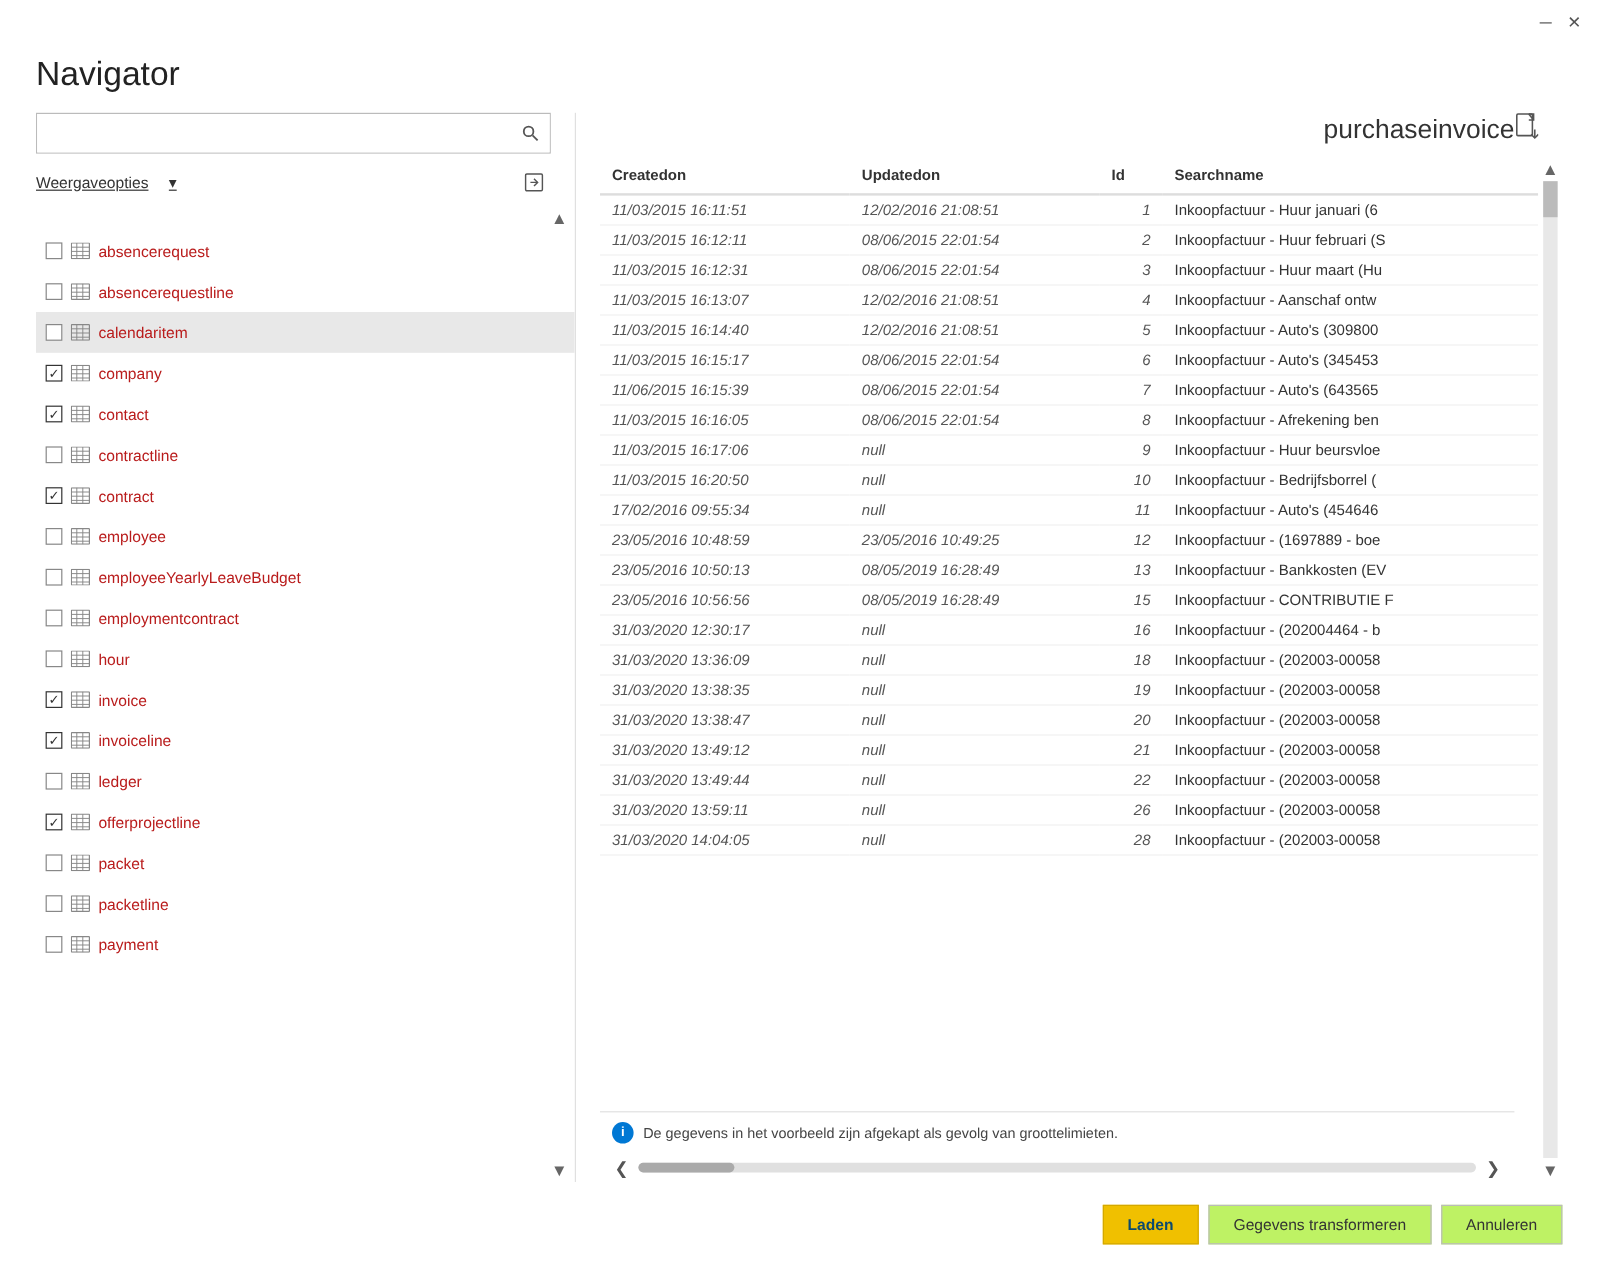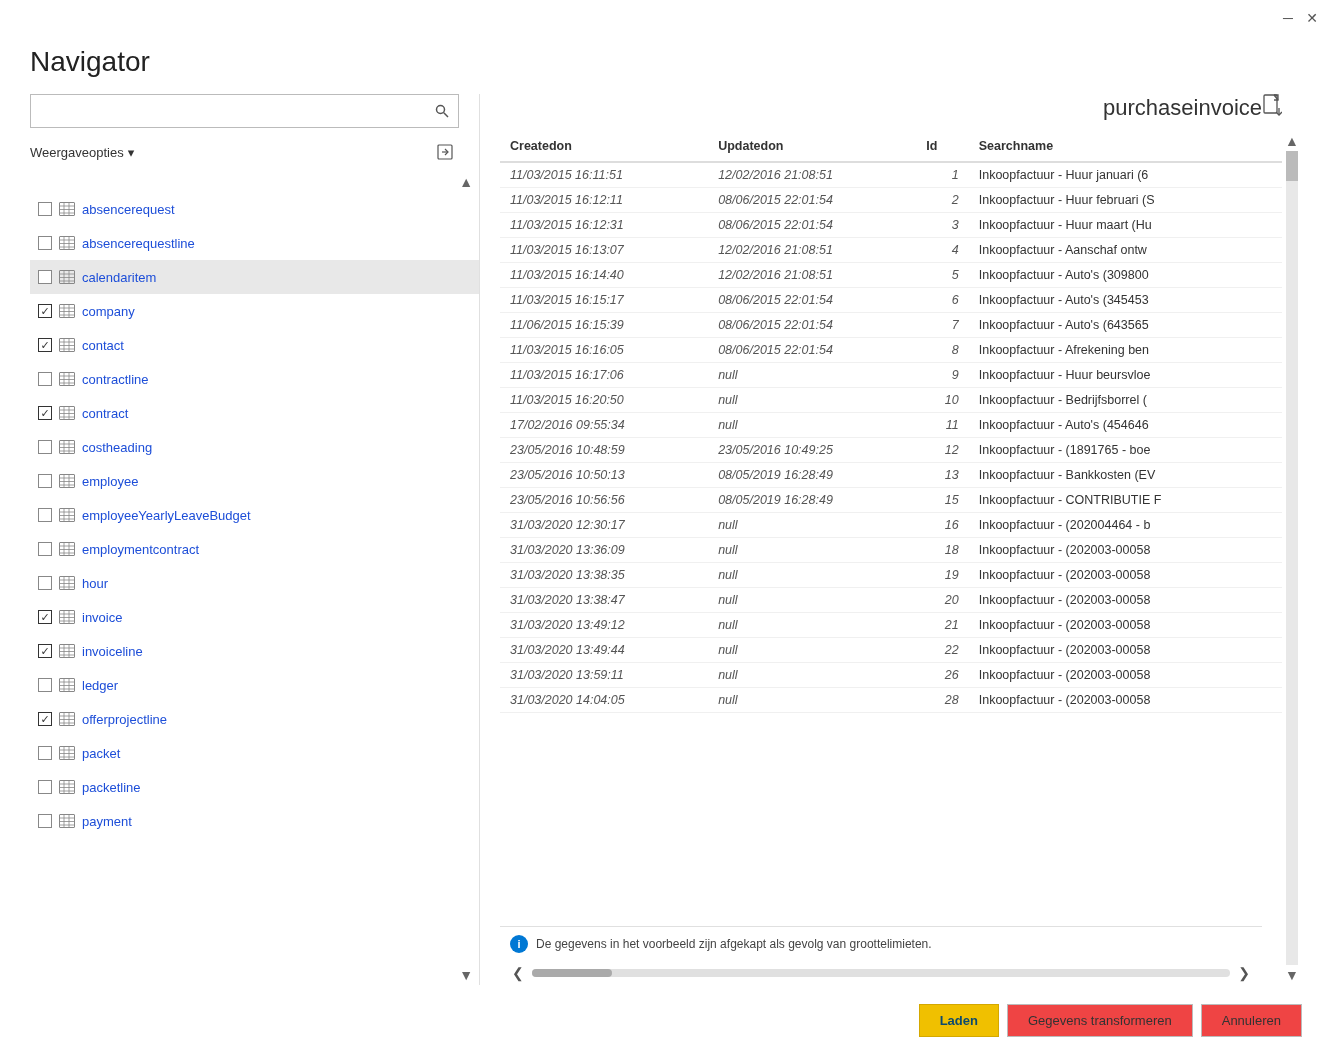--- a/index.html
+++ b/index.html
@@ -93,21 +93,22 @@
       justify-content: space-between;
       margin-bottom: 6px;
       margin-right: 20px;
     }
     .view-options-label {
       color: #333;
       font-size: 13px;
       cursor: pointer;
       display: flex;
       align-items: center;
-      gap: 4px;
+      gap: 17px;
+      text-decoration: underline;
     }
     .load-icon-btn {
       width: 28px;
       height: 28px;
       display: flex;
       align-items: center;
       justify-content: center;
       cursor: pointer;
       color: #555;
     }
@@ -153,21 +154,21 @@
       align-items: center;
       justify-content: center;
     }
     .table-icon svg {
       width: 16px;
       height: 14px;
     }
 
     .item-label {
       font-size: 13px;
-      color: #1d4ed8;
+      color: #b91c1c;
       text-align: center;
     }
 
     
     .left-panel-with-scrollbar {
       display: flex;
       flex: 1;
       overflow: hidden;
     }
     .list-scroll-area {
@@ -359,21 +360,21 @@
       align-items: center;
       gap: 8px;
       padding: 16px 30px;
       height: 70px;
     }
     .btn {
       padding: 8px 20px;
       font-size: 13px;
       cursor: pointer;
       border: 1px solid #bbb;
-      background: #ef4444;
+      background: #bef264;
       color: #333;
       min-width: 80px;
     }
     .btn.primary {
       background: #f0c000;
       border-color: #d4a800;
       color: #0c4a6e;
       font-weight: 600;
     }
 
@@ -549,34 +550,20 @@
               <div class="table-icon">
                 <svg viewBox="0 0 16 14" fill="none" xmlns="http://www.w3.org/2000/svg">
       <rect x="0.5" y="0.5" width="15" height="13" rx="0.5" stroke="#888" stroke-width="1" fill="none"></rect>
       <line x1="0.5" y1="4" x2="15.5" y2="4" stroke="#888" stroke-width="0.8"></line>
       <line x1="0.5" y1="7.5" x2="15.5" y2="7.5" stroke="#888" stroke-width="0.8"></line>
       <line x1="0.5" y1="11" x2="15.5" y2="11" stroke="#888" stroke-width="0.8"></line>
       <line x1="5" y1="0.5" x2="5" y2="13.5" stroke="#888" stroke-width="0.8"></line>
       <line x1="10" y1="0.5" x2="10" y2="13.5" stroke="#888" stroke-width="0.8"></line>
     </svg>
               </div>
-              <span class="item-label">costheading</span>
-            </div>
-            <div class="list-item">
-              <div class="checkbox"></div>
-              <div class="table-icon">
-                <svg viewBox="0 0 16 14" fill="none" xmlns="http://www.w3.org/2000/svg">
-      <rect x="0.5" y="0.5" width="15" height="13" rx="0.5" stroke="#888" stroke-width="1" fill="none"></rect>
-      <line x1="0.5" y1="4" x2="15.5" y2="4" stroke="#888" stroke-width="0.8"></line>
-      <line x1="0.5" y1="7.5" x2="15.5" y2="7.5" stroke="#888" stroke-width="0.8"></line>
-      <line x1="0.5" y1="11" x2="15.5" y2="11" stroke="#888" stroke-width="0.8"></line>
-      <line x1="5" y1="0.5" x2="5" y2="13.5" stroke="#888" stroke-width="0.8"></line>
-      <line x1="10" y1="0.5" x2="10" y2="13.5" stroke="#888" stroke-width="0.8"></line>
-    </svg>
-              </div>
               <span class="item-label">employee</span>
             </div>
             <div class="list-item">
               <div class="checkbox"></div>
               <div class="table-icon">
                 <svg viewBox="0 0 16 14" fill="none" xmlns="http://www.w3.org/2000/svg">
       <rect x="0.5" y="0.5" width="15" height="13" rx="0.5" stroke="#888" stroke-width="1" fill="none"></rect>
       <line x1="0.5" y1="4" x2="15.5" y2="4" stroke="#888" stroke-width="0.8"></line>
       <line x1="0.5" y1="7.5" x2="15.5" y2="7.5" stroke="#888" stroke-width="0.8"></line>
       <line x1="0.5" y1="11" x2="15.5" y2="11" stroke="#888" stroke-width="0.8"></line>
@@ -812,21 +799,21 @@
                 <tr>
                   <td>17/02/2016 09:55:34</td>
                   <td>null</td>
                   <td style="text-align: right;">11</td>
                   <td class="searchname">Inkoopfactuur - Auto's (454646</td>
                 </tr>
                 <tr>
                   <td>23/05/2016 10:48:59</td>
                   <td>23/05/2016 10:49:25</td>
                   <td style="text-align: right;">12</td>
-                  <td class="searchname">Inkoopfactuur - (1891765 - boe</td>
+                  <td class="searchname">Inkoopfactuur - (1697889 - boe</td>
                 </tr>
                 <tr>
                   <td>23/05/2016 10:50:13</td>
                   <td>08/05/2019 16:28:49</td>
                   <td style="text-align: right;">13</td>
                   <td class="searchname">Inkoopfactuur - Bankkosten (EV</td>
                 </tr>
                 <tr>
                   <td>23/05/2016 10:56:56</td>
                   <td>08/05/2019 16:28:49</td>

